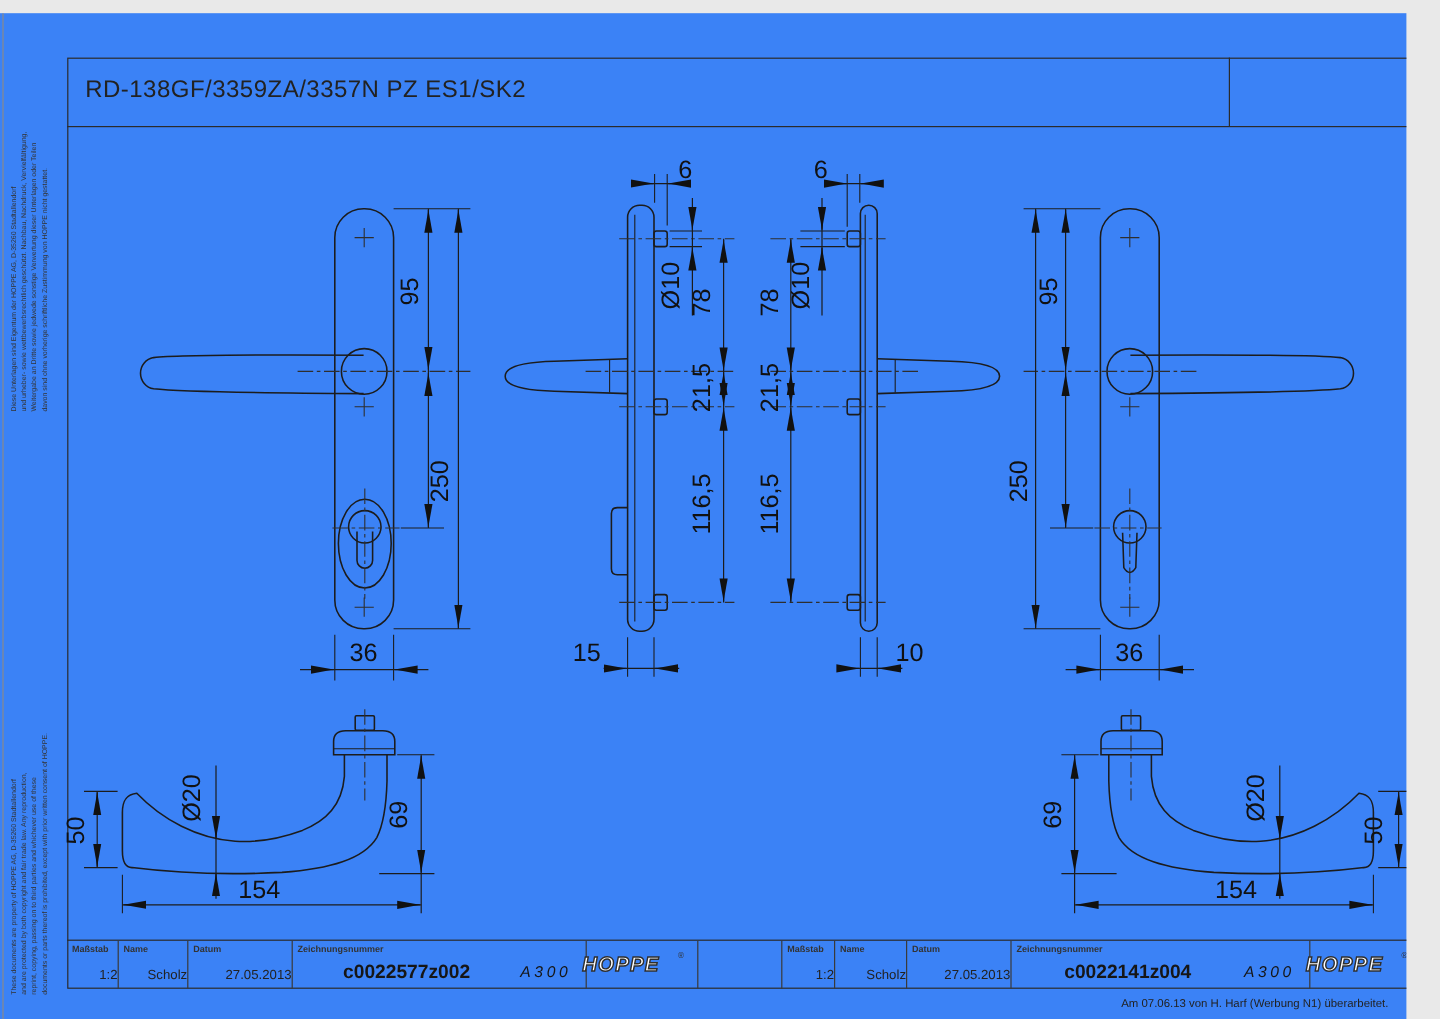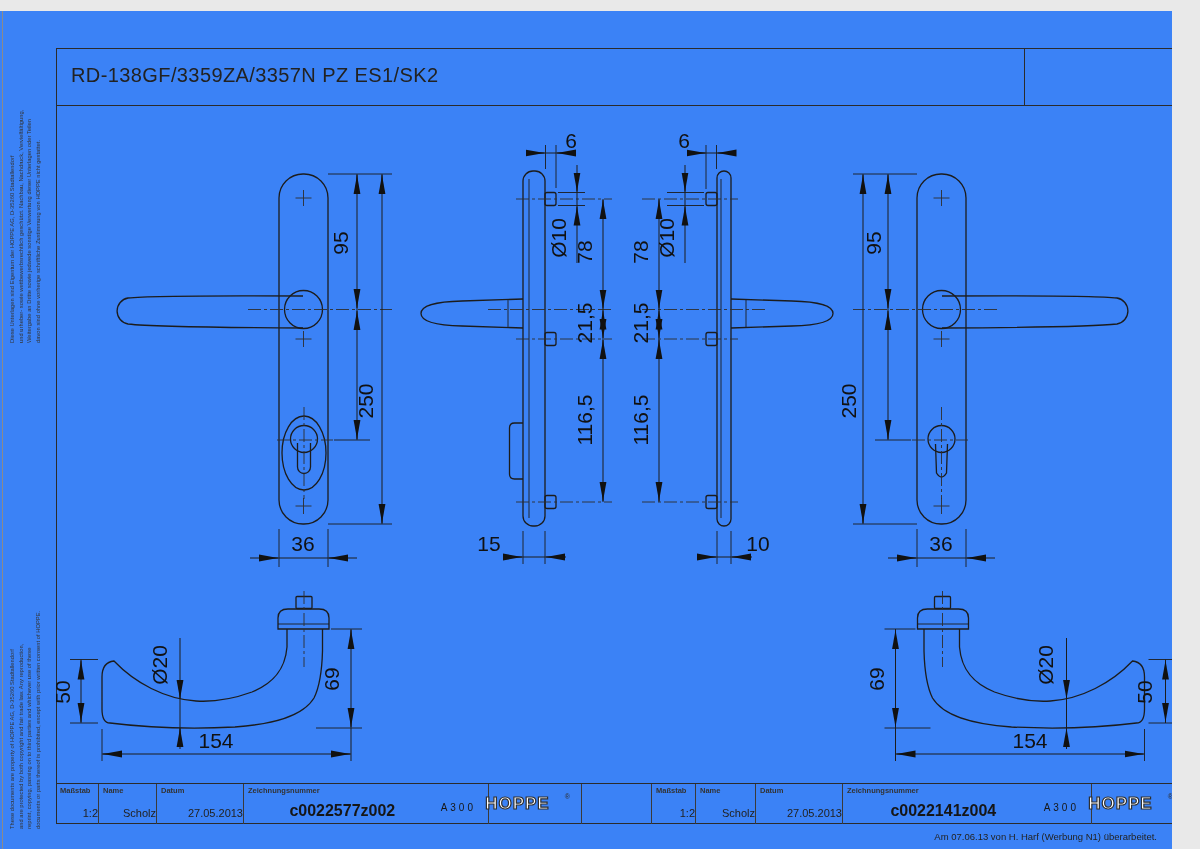--- a/index.html
+++ b/index.html
@@ -31,22 +31,22 @@
   text.dim{font-family:"Liberation Sans",sans-serif;font-size:21px;fill:#111;text-anchor:middle;}
   
   .tb-row{position:absolute;left:56px;top:772px;width:1130px;height:41px;box-sizing:border-box;
           border-top:1.2px solid #2b2b2b;display:flex;}
   .tb-cell{position:relative;box-sizing:border-box;border-right:1.1px solid #3a3a3a;height:100%;}
   .tb-cell.noborder{border-right:none;}
   .tb-label{position:absolute;top:2px;left:4px;font-size:7.5px;color:#333;white-space:nowrap;font-weight:bold;}
   .tb-value{position:absolute;left:0;right:0;bottom:5px;text-align:right;font-size:11px;color:#222;}
   .tb-dno{position:absolute;left:0;right:0;bottom:4px;display:flex;align-items:flex-start;}
   .dno{flex:1;text-align:center;font-size:16px;font-weight:700;color:#161616;}
-  .vcode{font-size:10px;letter-spacing:3px;margin-right:12px;color:#161616;}
-  .hoppe{display:flex;align-items:center;justify-content:center;height:100%;gap:15px;}
+  .vcode{font-size:13px;letter-spacing:3px;margin-right:12px;color:#161616;font-style:italic;}
+  .hoppe{display:flex;align-items:center;justify-content:center;height:100%;gap:15px;font-style:italic;}
   .hoppe-text{font-size:17px;font-weight:800;letter-spacing:1px;color:#fff;
               -webkit-text-stroke:1.2px #2f2f2f;}
   .reg{font-size:7px;color:#2f2f2f;align-self:flex-start;margin-top:9px;}
   .footer-note{position:absolute;right:15px;top:820px;font-size:9.5px;color:#222;}
 </style>
 </head>
 <body>
 
 <div class="page">
 

